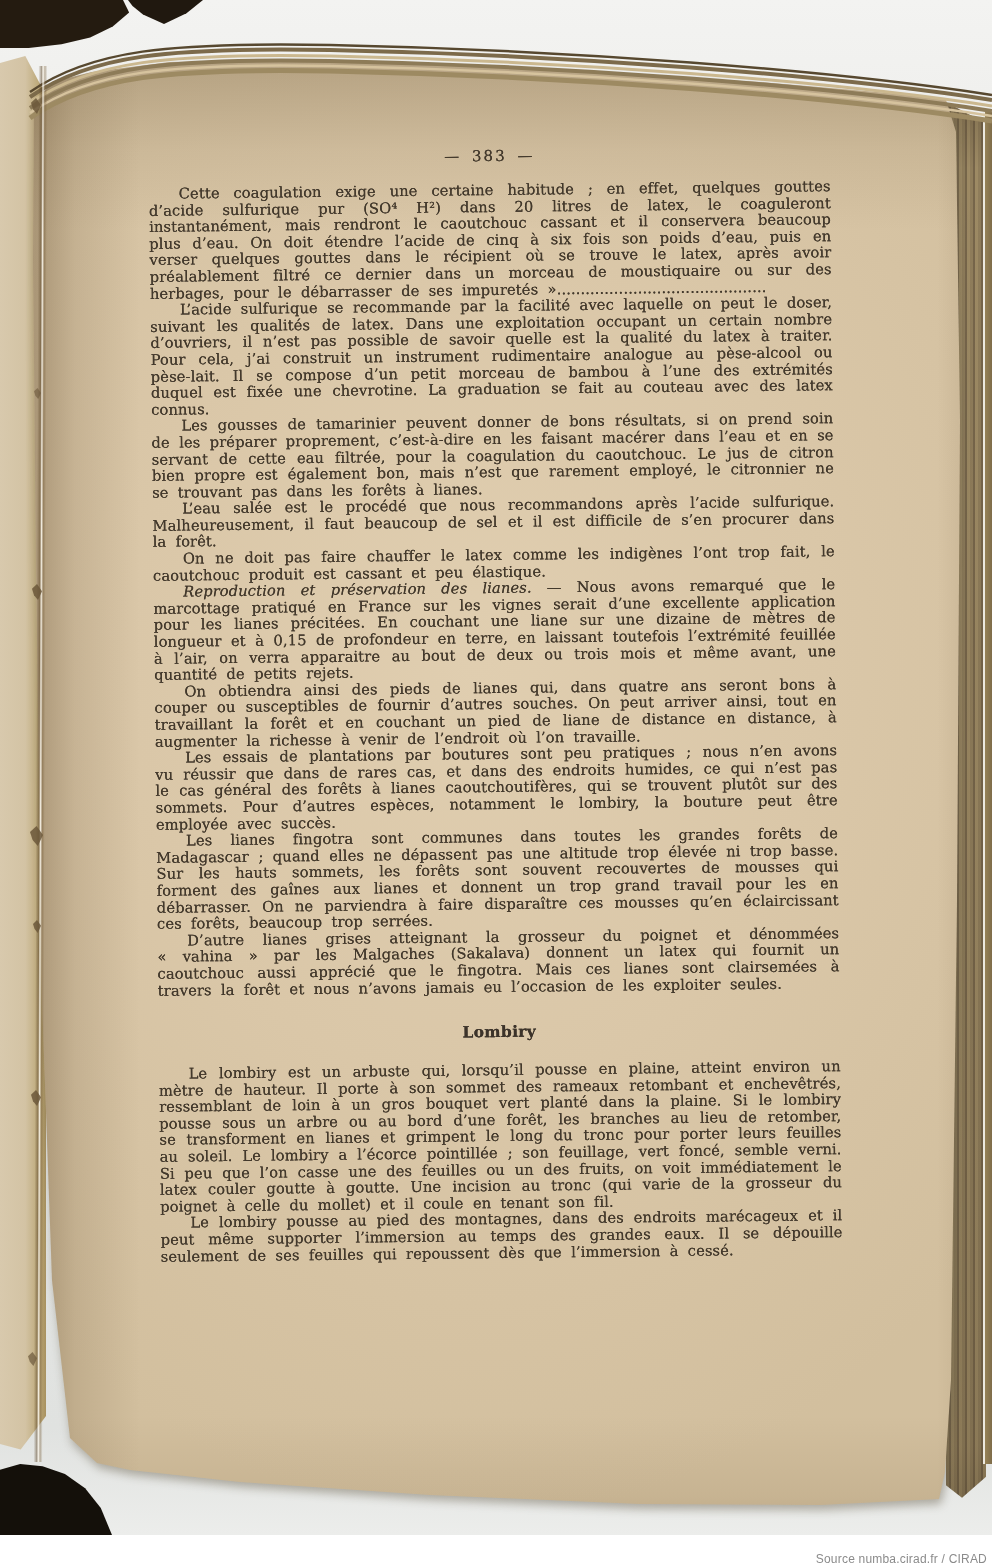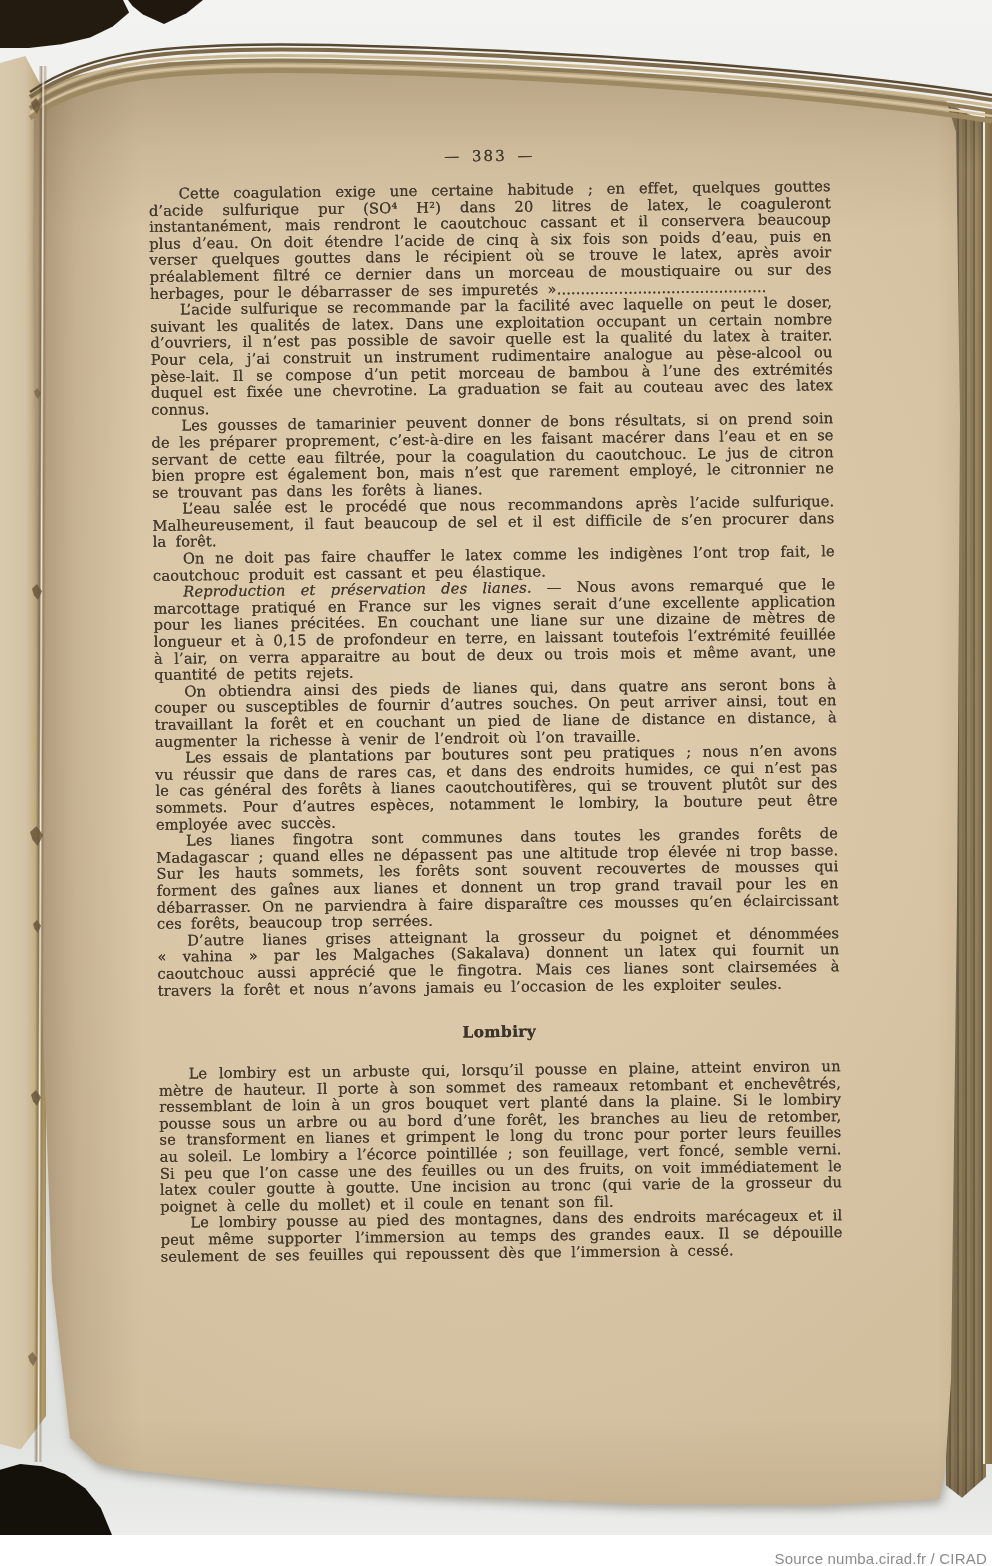--- a/index.html
+++ b/index.html
@@ -101,21 +101,21 @@
   .heading {
     font-weight:700; font-size:15.5px; text-align:center;
     margin:27px 0 21px 0; letter-spacing:.3px; color:var(--heading-ink,#3c332a);
   }
 
   
   .footer {
     position:absolute; left:0; right:0; bottom:0; height:15px; box-sizing:border-box;
     background:var(--footer-bg,#ffffff);
     display:flex; align-items:center; justify-content:flex-end; padding-right:5px;
-    font-family:"Liberation Sans", sans-serif; font-size:15px;
+    font-family:"Liberation Sans", sans-serif; font-size:12px;
     color:var(--footer-text,#8b8b8b); letter-spacing:.2px;
   }
 </style>
 </head>
 <body>
 
 <div class="scene">
 
   <div class="scan-bg"></div>
 

